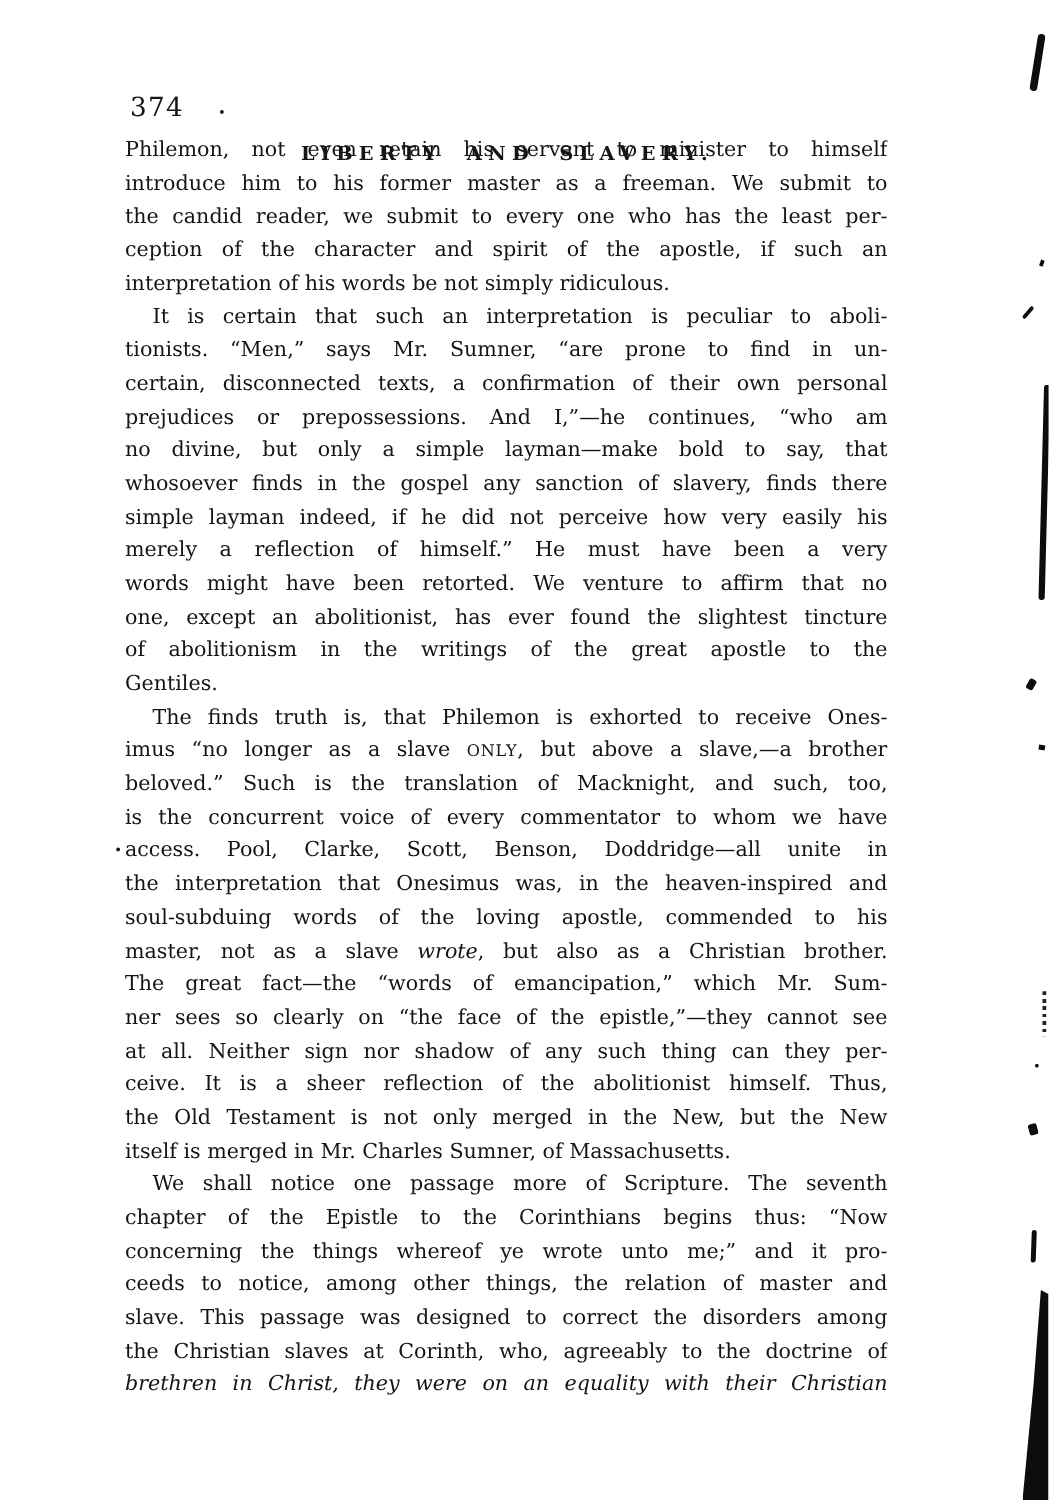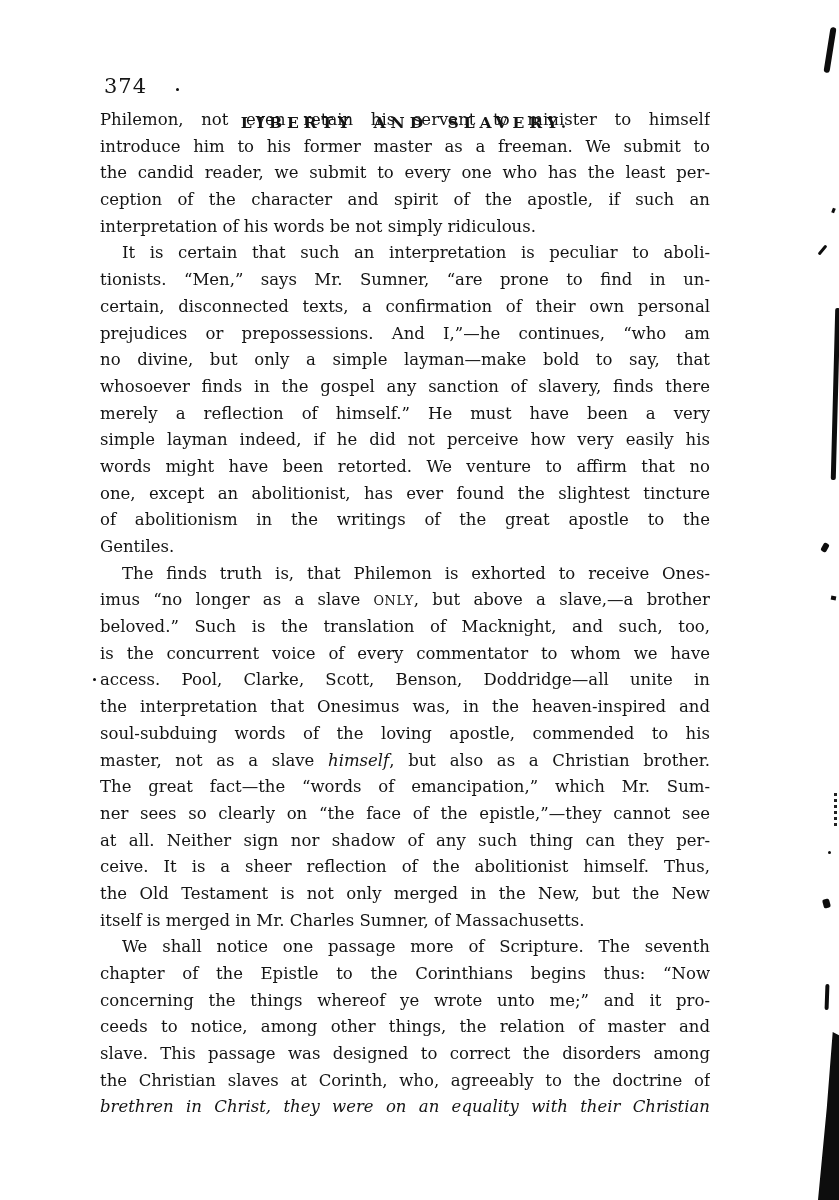--- a/index.html
+++ b/index.html
@@ -69,36 +69,36 @@
         <div class="line jl"><span>ception of the character and spirit of the apostle, if such an</span></div>
         <div class="line"><span>interpretation of his words be not simply ridiculous.</span></div>
       </div>
       <div class="paragraph">
         <div class="line jl indent"><span>It is certain that such an interpretation is peculiar to aboli-</span></div>
         <div class="line jl"><span>tionists. “Men,” says Mr. Sumner, “are prone to find in un-</span></div>
         <div class="line jl"><span>certain, disconnected texts, a confirmation of their own personal</span></div>
         <div class="line jl"><span>prejudices or prepossessions. And I,”—he continues, “who am</span></div>
         <div class="line jl"><span>no divine, but only a simple layman—make bold to say, that</span></div>
         <div class="line jl"><span>whosoever finds in the gospel any sanction of slavery, finds there</span></div>
+        <div class="line jl"><span>simple layman indeed, if he did not perceive how very easily his</span></div>
         <div class="line jl"><span>merely a reflection of himself.” He must have been a very</span></div>
-        <div class="line jl"><span>simple layman indeed, if he did not perceive how very easily his</span></div>
         <div class="line jl"><span>words might have been retorted. We venture to affirm that no</span></div>
         <div class="line jl"><span>one, except an abolitionist, has ever found the slightest tincture</span></div>
         <div class="line jl"><span>of abolitionism in the writings of the great apostle to the</span></div>
         <div class="line"><span>Gentiles.</span></div>
       </div>
       <div class="paragraph">
         <div class="line jl indent"><span>The finds truth is, that Philemon is exhorted to receive Ones-</span></div>
         <div class="line jl"><span>imus “no longer as a slave </span><span class="sc">ONLY</span><span>, but above a slave,—a brother</span></div>
         <div class="line jl"><span>beloved.” Such is the translation of Macknight, and such, too,</span></div>
         <div class="line jl"><span>is the concurrent voice of every commentator to whom we have</span></div>
         <div class="line jl"><span>access. Pool, Clarke, Scott, Benson, Doddridge—all unite in</span></div>
         <div class="line jl"><span>the interpretation that Onesimus was, in the heaven-inspired and</span></div>
         <div class="line jl"><span>soul-subduing words of the loving apostle, commended to his</span></div>
-        <div class="line jl"><span>master, not as a slave </span><span class="it">himself</span><span>, but also as a Christian brother.</span></div>
+        <div class="line jl"><span>master, not as a slave </span><span class="it">wrote</span><span>, but also as a Christian brother.</span></div>
         <div class="line jl"><span>The great fact—the “words of emancipation,” which Mr. Sum-</span></div>
         <div class="line jl"><span>ner sees so clearly on “the face of the epistle,”—they cannot see</span></div>
         <div class="line jl"><span>at all. Neither sign nor shadow of any such thing can they per-</span></div>
         <div class="line jl"><span>ceive. It is a sheer reflection of the abolitionist himself. Thus,</span></div>
         <div class="line jl"><span>the Old Testament is not only merged in the New, but the New</span></div>
         <div class="line"><span>itself is merged in Mr. Charles Sumner, of Massachusetts.</span></div>
       </div>
       <div class="paragraph">
         <div class="line jl indent"><span>We shall notice one passage more of Scripture. The seventh</span></div>
         <div class="line jl"><span>chapter of the Epistle to the Corinthians begins thus: “Now</span></div>

